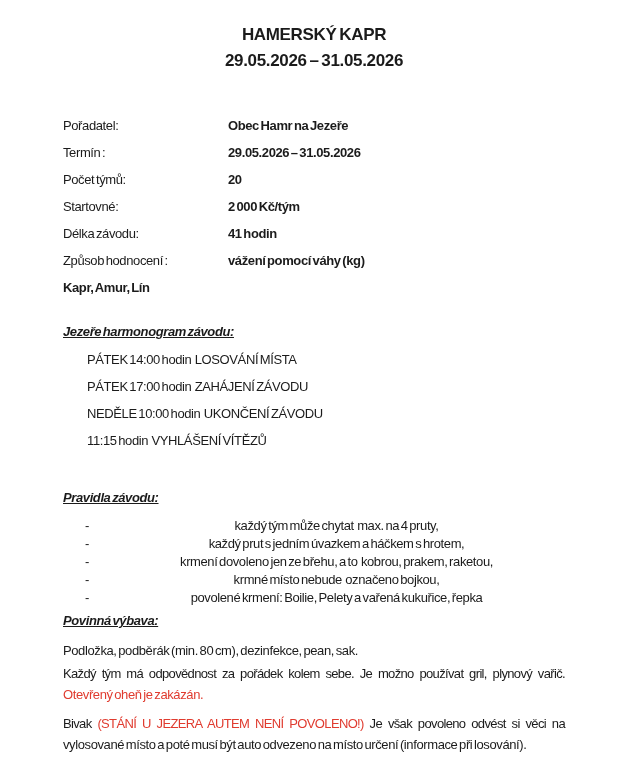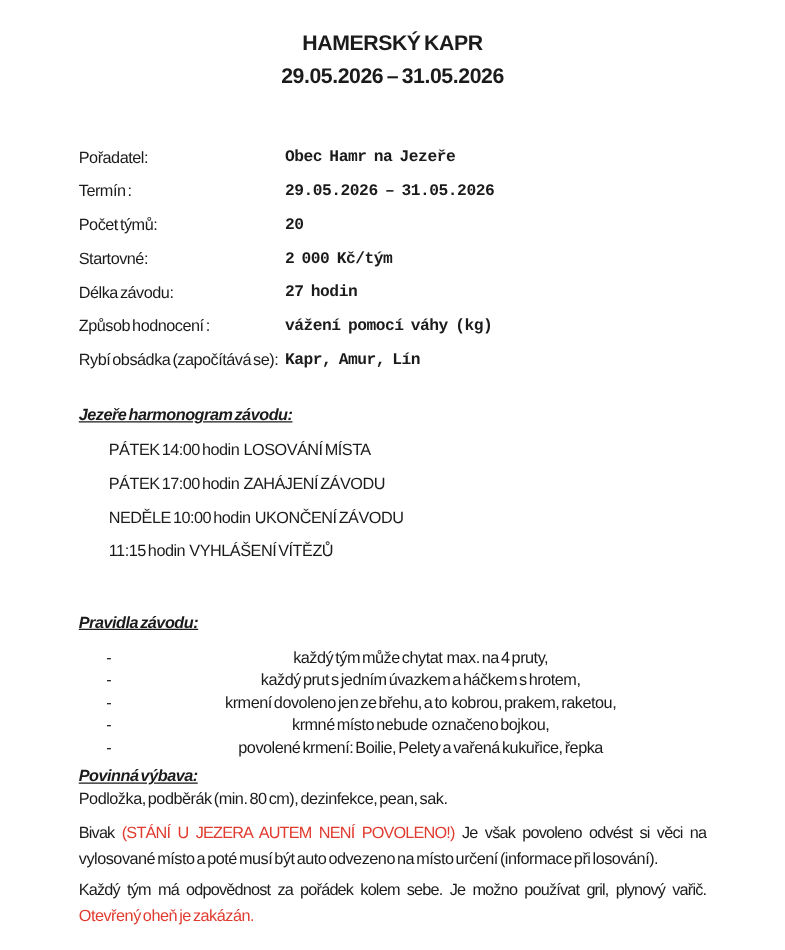--- a/index.html
+++ b/index.html
@@ -15,35 +15,35 @@
     word-spacing:-0.12em;
     overflow:hidden;
   }
   .doc-title{
     font-size:17px;font-weight:700;text-align:center;line-height:26px;
     letter-spacing:-0.02em;
   }
   .info-row{display:flex;margin-top:11px;line-height:16px;align-items:center;}
   .info-row.first{margin-top:44px;}
   .info-label{flex:0 0 165px;}
-  .info-value{font-weight:700;font-family:Liberation Mono, monospace;}
+  .info-value{font-weight:700;}
   .section-heading{
     font-weight:700;font-style:italic;text-decoration:underline;line-height:17px;
   }
   .sched-heading{margin-top:27px;}
   .line{white-space:pre;}
   .sched-line{line-height:16px;margin-top:11px;margin-left:24px;}
   .sched-line.first-sched{margin-top:12px;}
   .indent{}
   .rules-heading{margin-top:40px;}
   .rules-list{list-style:none;margin:11px 0 0 0;padding:0;}
   .rules-list li{position:relative;padding-left:45px;line-height:18px;text-align:center;}
   .rules-list li::before{content:"-";position:absolute;left:22px;top:0;}
   .equip-heading{margin-top:5px;}
-  .gear-line{margin-top:2px;line-height:16px;}
+  .gear-line{margin-top:14px;line-height:16px;}
   .para{margin-top:8px;line-height:21px;}
   .para.order{margin-top:4px;}
   .jline{
     text-align-last:justify;
     white-space:nowrap;
     letter-spacing:-0.05em;word-spacing:-0.1em;
   }
   .red{color:var(--red-color,#e03b2f);}
 </style>
 </head>
@@ -65,28 +65,27 @@
   <div class="info-row">
     <span class="info-label">Počet týmů:</span>
     <span class="info-value">20</span>
   </div>
   <div class="info-row">
     <span class="info-label">Startovné:</span>
     <span class="info-value">2 000 Kč/tým</span>
   </div>
   <div class="info-row">
     <span class="info-label">Délka závodu:</span>
-    <span class="info-value">27 hodin</span>
+    <span class="info-value">41 hodin</span>
   </div>
   <div class="info-row">
     <span class="info-label">Způsob hodnocení :</span>
     <span class="info-value">vážení pomocí váhy (kg)</span>
   </div>
   <div class="info-row">
-    <span class="info-label">Rybí obsádka (započítává se):</span>
     <span class="info-value">Kapr, Amur, Lín</span>
   </div>
 
   <div class="section-heading sched-heading">Jezeře harmonogram závodu:</div>
   <div class="line sched-line first-sched">PÁTEK 14:00 hodin  LOSOVÁNÍ MÍSTA</div>
   <div class="line sched-line">PÁTEK 17:00 hodin  ZAHÁJENÍ ZÁVODU</div>
   <div class="line sched-line">NEDĚLE 10:00 hodin  UKONČENÍ ZÁVODU</div>
   <div class="line sched-line indent">11:15 hodin  VYHLÁŠENÍ VÍTĚZŮ</div>
 
   <div class="section-heading rules-heading">Pravidla závodu:</div>
@@ -94,23 +93,23 @@
     <li class="line">každý tým může chytat  max. na 4 pruty,</li>
     <li class="line">každý prut s jedním úvazkem a háčkem s hrotem,</li>
     <li class="line">krmení dovoleno jen ze břehu, a to  kobrou, prakem, raketou,</li>
     <li class="line">krmné místo nebude  označeno bojkou,</li>
     <li class="line">povolené krmení: Boilie, Pelety a vařená kukuřice, řepka</li>
   </ul>
 
   <div class="section-heading equip-heading">Povinná výbava:</div>
   <div class="line gear-line">Podložka, podběrák (min. 80 cm), dezinfekce, pean, sak.</div>
 
+  <div class="para order">
+    <div class="jline">Každý tým má odpovědnost za pořádek kolem sebe. Je možno používat gril, plynový vařič.</div>
+    <div class="line red">Otevřený oheň je zakázán.</div>
+  </div>
+
   <div class="para bivak">
     <div class="jline"><span>Bivak </span><span class="red">(STÁNÍ U JEZERA AUTEM NENÍ POVOLENO!)</span><span> Je však povoleno odvést si věci na</span></div>
     <div class="line">vylosované místo a poté musí být auto odvezeno na místo určení (informace při losování).</div>
   </div>
 
-  <div class="para order">
-    <div class="jline">Každý tým má odpovědnost za pořádek kolem sebe. Je možno používat gril, plynový vařič.</div>
-    <div class="line red">Otevřený oheň je zakázán.</div>
-  </div>
-
 </div>
 
 </body></html>

